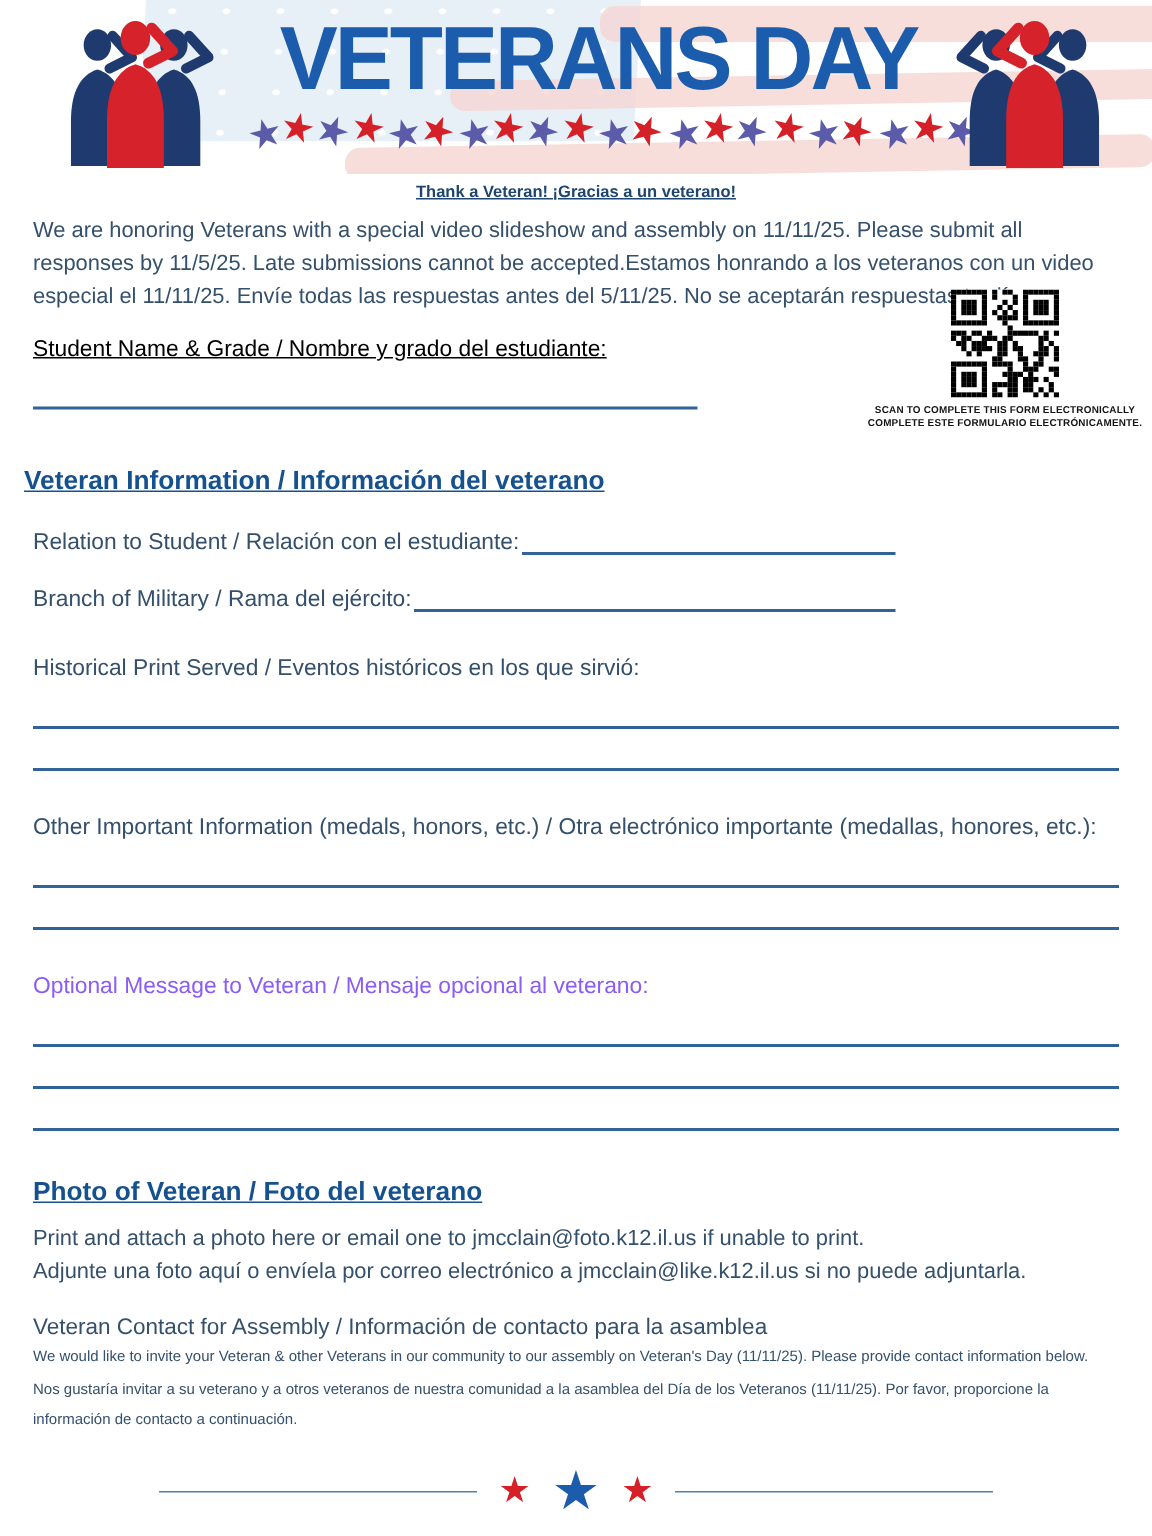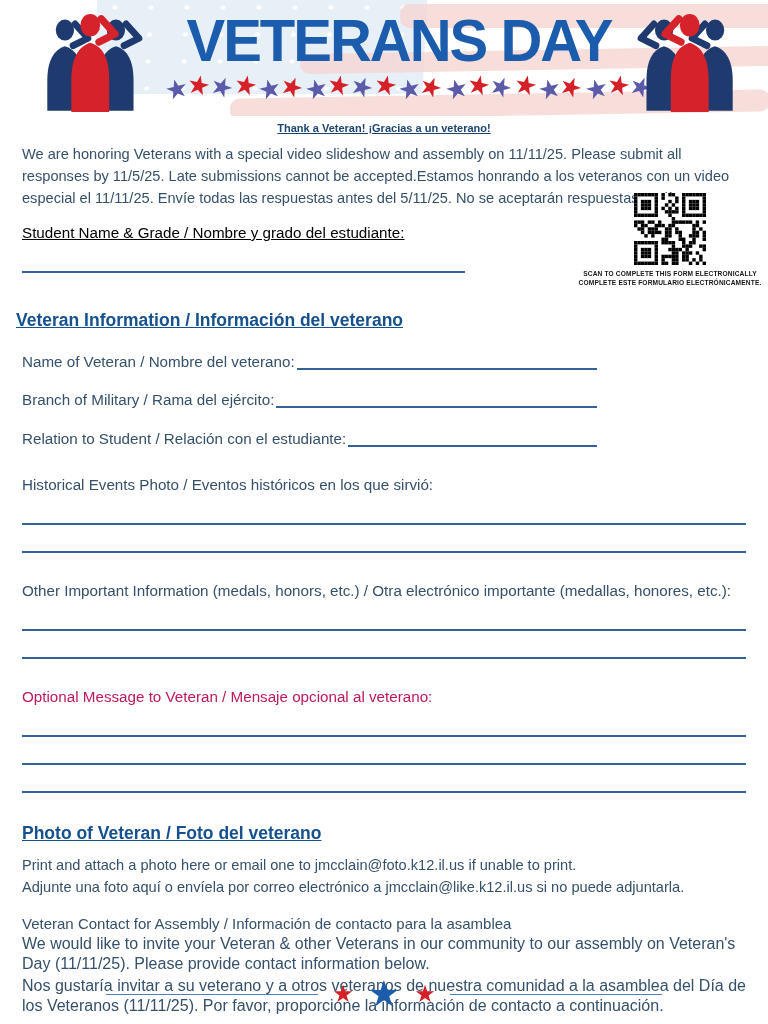--- a/index.html
+++ b/index.html
@@ -40,21 +40,21 @@
              text-decoration:underline;}
   .frow{display:flex;align-items:flex-end;margin:20px 22px 0;font-size:15.2px;}
   .frow .lbl{white-space:nowrap;}
   .frow .wline{flex:1;border-bottom:2px solid #31629a;margin-left:2px;height:1.1em;}
   .w575{width:575px;}
   .bline{margin:26px 22px 0;border-bottom:2px solid #31629a;}
   .bline.first{margin-top:30px;}
   .block-label{margin:29px 22px 0;font-size:15.2px;}
 
   .photo-line{margin:10px 22px 0;font-size:14.6px;line-height:22px;}
-  .contact-p{margin:15px 22px 0;font-size:16px;line-height:20px;}
+  .contact-p{margin:15px 22px 0;font-size:10px;line-height:20px;}
   .contact-p.es{margin-top:2px;}
   .contact-title{margin:16px 22px 0;font-size:15px;line-height:20px;}
 
   
   .qr-block{position:absolute;left:576px;top:193px;width:188px;text-align:center;}
   .qr-block svg{display:block;margin:0 auto;background:#fff;}
   .qr-cap{margin-top:4px;font-size:6.6px;font-weight:bold;color:#151515;
           line-height:9px;letter-spacing:.15px;}
 
   
@@ -355,44 +355,40 @@
         <rect x="54.4" y="68.0" width="3.4" height="3.4"></rect>
         <rect x="61.2" y="68.0" width="3.4" height="3.4"></rect>
         <rect x="68.0" y="68.0" width="3.4" height="3.4"></rect>
       </svg>
     <div class="qr-cap">SCAN TO COMPLETE THIS FORM ELECTRONICALLY</div>
     <div class="qr-cap" style="margin-top:0;">COMPLETE ESTE FORMULARIO ELECTRÓNICAMENTE.</div>
   </div>
 
   <div class="section-h" style="color: rgb(21, 80, 143); margin-left: 16px;">Veteran Information / Información del veterano</div>
 
+
   <div class="frow w575" style="color: rgb(53, 80, 107);">
-    <span class="lbl">Name of Veteran / Nombre del veterano:</span>
+    <span class="lbl">Relation to Student / Relación con el estudiante: </span>
     <span class="wline"></span>
   </div>
 
   <div class="frow w575" style="color: rgb(53, 80, 107);">
     <span class="lbl">Branch of Military / Rama del ejército: </span>
     <span class="wline"></span>
   </div>
 
-  <div class="frow w575" style="color: rgb(53, 80, 107);">
-    <span class="lbl">Relation to Student / Relación con el estudiante: </span>
-    <span class="wline"></span>
-  </div>
-
-  <div class="block-label" style="color: rgb(53, 80, 107);">Historical Events Photo / Eventos históricos en los que sirvió:</div>
+  <div class="block-label" style="color: rgb(53, 80, 107);">Historical Print Served / Eventos históricos en los que sirvió:</div>
   <div class="bline first"></div>
   <div class="bline"></div>
 
   <div class="block-label" style="color: rgb(53, 80, 107);">Other Important Information (medals, honors, etc.) / Otra electrónico importante (medallas, honores, etc.):</div>
   <div class="bline first"></div>
   <div class="bline"></div>
 
-  <div class="block-label" style="color: #be185d;">Optional Message to Veteran / Mensaje opcional al veterano:</div>
+  <div class="block-label" style="color: #8b5cf6;">Optional Message to Veteran / Mensaje opcional al veterano:</div>
   <div class="bline first"></div>
   <div class="bline"></div>
   <div class="bline"></div>
 
   <div class="section-h" style="margin-top: 30px; color: rgb(21, 80, 143);">Photo of Veteran / Foto del veterano</div>
   <div class="photo-line" style="color: rgb(53, 80, 107);">Print and attach a photo here or email one to jmcclain@foto.k12.il.us if unable to print.</div>
   <div class="photo-line" style="margin-top: 0px; color: rgb(53, 80, 107);">Adjunte una foto aquí o envíela por correo electrónico a jmcclain@like.k12.il.us si no puede adjuntarla.</div>
 
   <div class="contact-title" style="color: rgb(53, 80, 107);">Veteran Contact for Assembly / Información de contacto para la asamblea</div>
   <p class="contact-p" style="margin-top: 0px; color: rgb(53, 80, 107);">We would like to invite your Veteran &amp; other Veterans in our community to our assembly on Veteran's Day (11/11/25). Please provide contact information below.</p>

